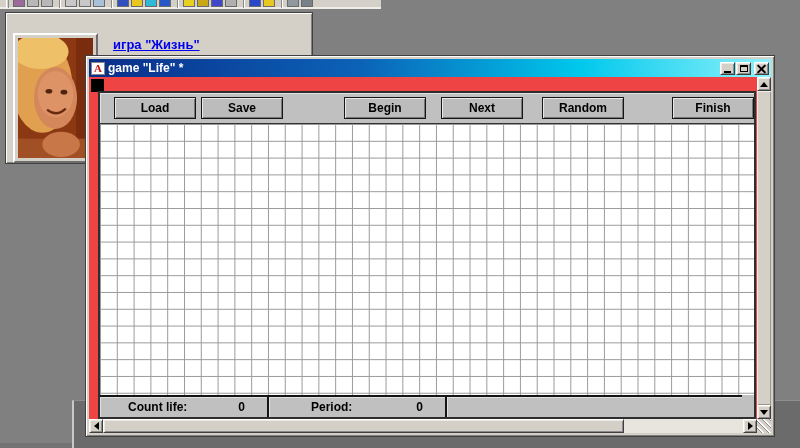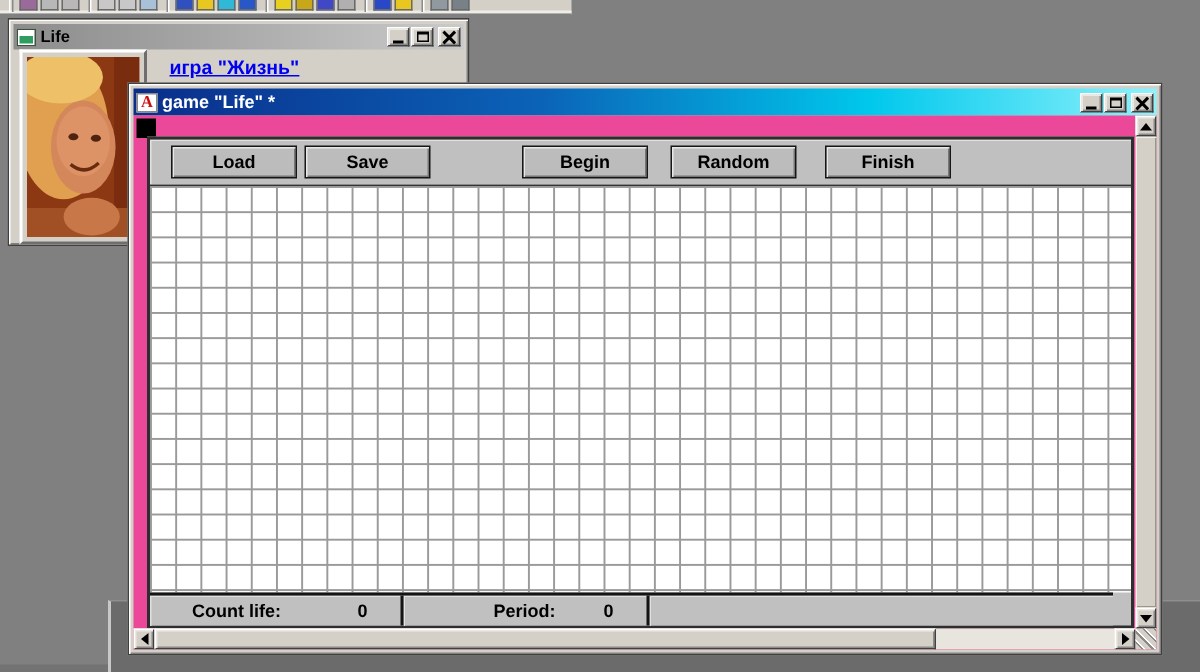--- a/index.html
+++ b/index.html
@@ -86,21 +86,21 @@
   
   #main-win { left:85px; top:55px; width:690px; height:382px; z-index:4; }
   #main-win .titlebar { height:18px; background:linear-gradient(90deg,#0a2d8a 0%,#0b63b8 40%,#00c8ec 72%,#8ef2fc 100%); }
   #main-win .titlebar .title { color:#fff; font-size:12px; }
   .main-icon {
     width:14px; height:13px; background:#fff; border:1px solid #888;
     color:#cc1111; font-size:11px; font-weight:bold; line-height:11px; text-align:center;
     font-family:"Liberation Serif", serif;
   }
   .client {
-    position:relative; background:#ec4899; height:356px; overflow:hidden;
+    position:relative; background:#ef4444; height:356px; overflow:hidden;
   }
   .black-square { position:absolute; left:2px; top:2px; width:13px; height:13px; background:#000; }
 
   
   .vscroll {
     position:absolute; top:0; right:0; width:14px; bottom:14px;
     background:#d4d0c8;
   }
   .hscroll {
     position:absolute; left:0; right:14px; bottom:0; height:14px;
@@ -166,21 +166,21 @@
     display:flex; border-top:2px solid #141414; background:#c0c0c0;
     font-size:12px; font-weight:bold; color:#000;
   }
   .status-seg {
     display:flex; align-items:center; height:100%;
     border-right:2px solid #141414;
     box-shadow: inset 1px 1px 0 #e0e0e0;
   }
   .status-seg .val { margin-left:auto; padding-right:22px; }
   .seg1 { width:169px; padding-left:28px; }
-  .seg2 { width:164px; padding-left:60px; }
+  .seg2 { width:178px; padding-left:42px; }
   .seg3 { flex:1; border-right:none; }
 </style>
 </head>
 <body>
 
 <div class="top-strip">
   <div class="gutter"></div>
   <div style="display:flex;">
       <div class="tb-stub" style="background: rgb(154, 106, 154);"></div>
       <div class="tb-stub" style="background: rgb(184, 184, 184);"></div>
@@ -205,35 +205,20 @@
       <div class="tb-sep"></div>
       <div class="tb-stub" style="background: rgb(144, 152, 160);"></div>
       <div class="tb-stub" style="background: rgb(120, 128, 136);"></div>
     </div>
 </div>
 
 <div class="dark-behind"></div>
 <div class="desktop-bottom-edge"></div>
 
 <div class="win-frame" id="life-win">
-  <div class="titlebar">
-    <span class="life-icon"></span>
-    <span class="title">Life</span>
-    <span class="tb-buttons">
-      <span class="tb-btn">
-          <span class="glyph-min"></span>
-        </span>
-      <span class="tb-btn">
-          <span class="glyph-max"></span>
-        </span>
-      <span class="tb-btn" style="margin-left:3px;">
-          <span class="glyph-close"></span>
-        </span>
-    </span>
-  </div>
   <div class="photo-frame">
     <svg viewBox="0 0 80 124" preserveAspectRatio="none">
       <rect width="80" height="124" fill="#8c3812"></rect>
       <rect x="62" width="18" height="124" fill="#7a2c0e"></rect>
       <ellipse cx="26" cy="50" rx="32" ry="48" fill="#e0a050"></ellipse>
       <ellipse cx="24" cy="14" rx="30" ry="18" fill="#eec068"></ellipse>
       <ellipse cx="40" cy="62" rx="23" ry="32" fill="#d4875a"></ellipse>
       <ellipse cx="40" cy="58" rx="19" ry="24" fill="#dd9366"></ellipse>
       <ellipse cx="33" cy="55" rx="3.6" ry="2.4" fill="#4e2410"></ellipse>
       <ellipse cx="49" cy="56" rx="3.6" ry="2.4" fill="#4e2410"></ellipse>
@@ -263,20 +248,21 @@
   </div>
 
   <div class="client">
     <div class="black-square"></div>
 
     <div class="game-panel">
       <div class="btn-row">
         <button class="app-btn">Load</button>
         <button class="app-btn">Save</button>
         <button class="app-btn">Begin</button>
+        <button class="app-btn">Next</button>
         <button class="app-btn">Random</button>
         <button class="app-btn">Finish</button>
       </div>
 
       <div class="life-grid"></div>
 
       <div class="status-bar">
         <div class="status-seg seg1">
           <span>Count life:</span>
           <span class="val">0</span>

